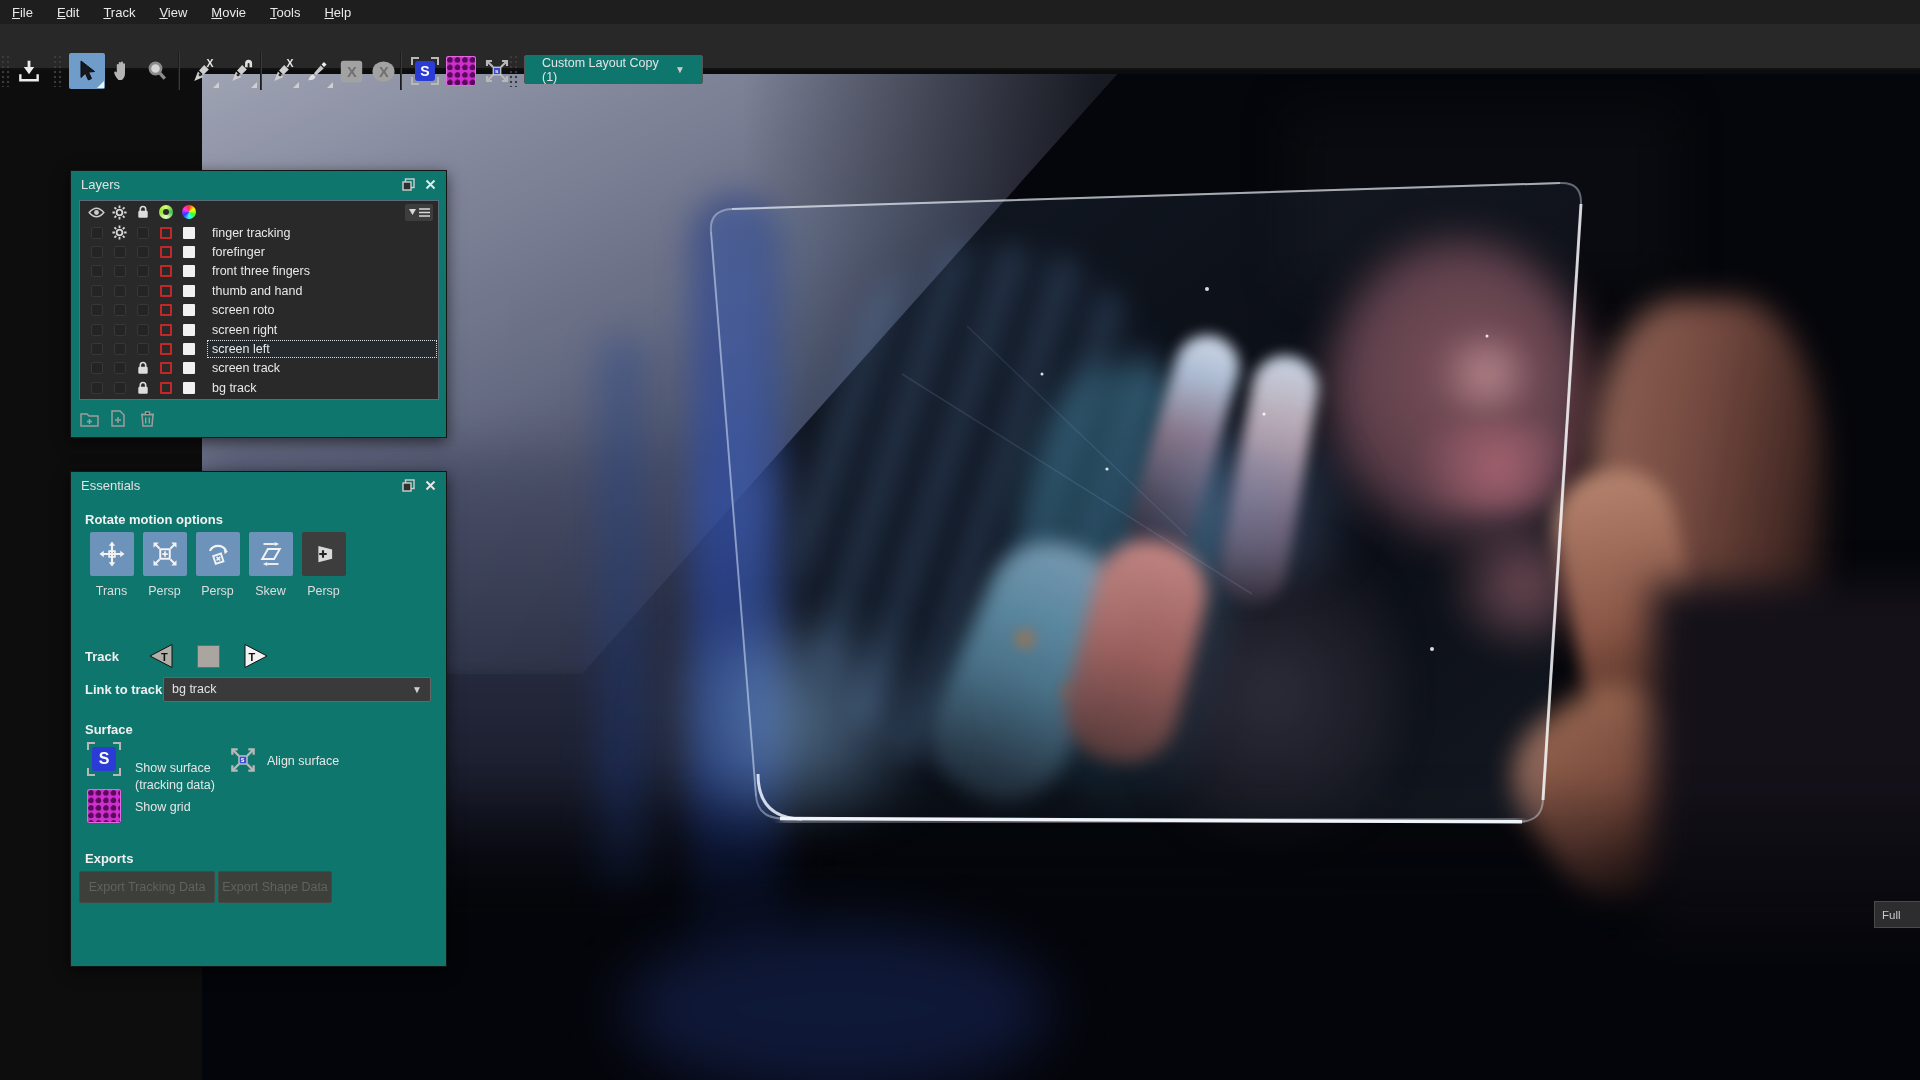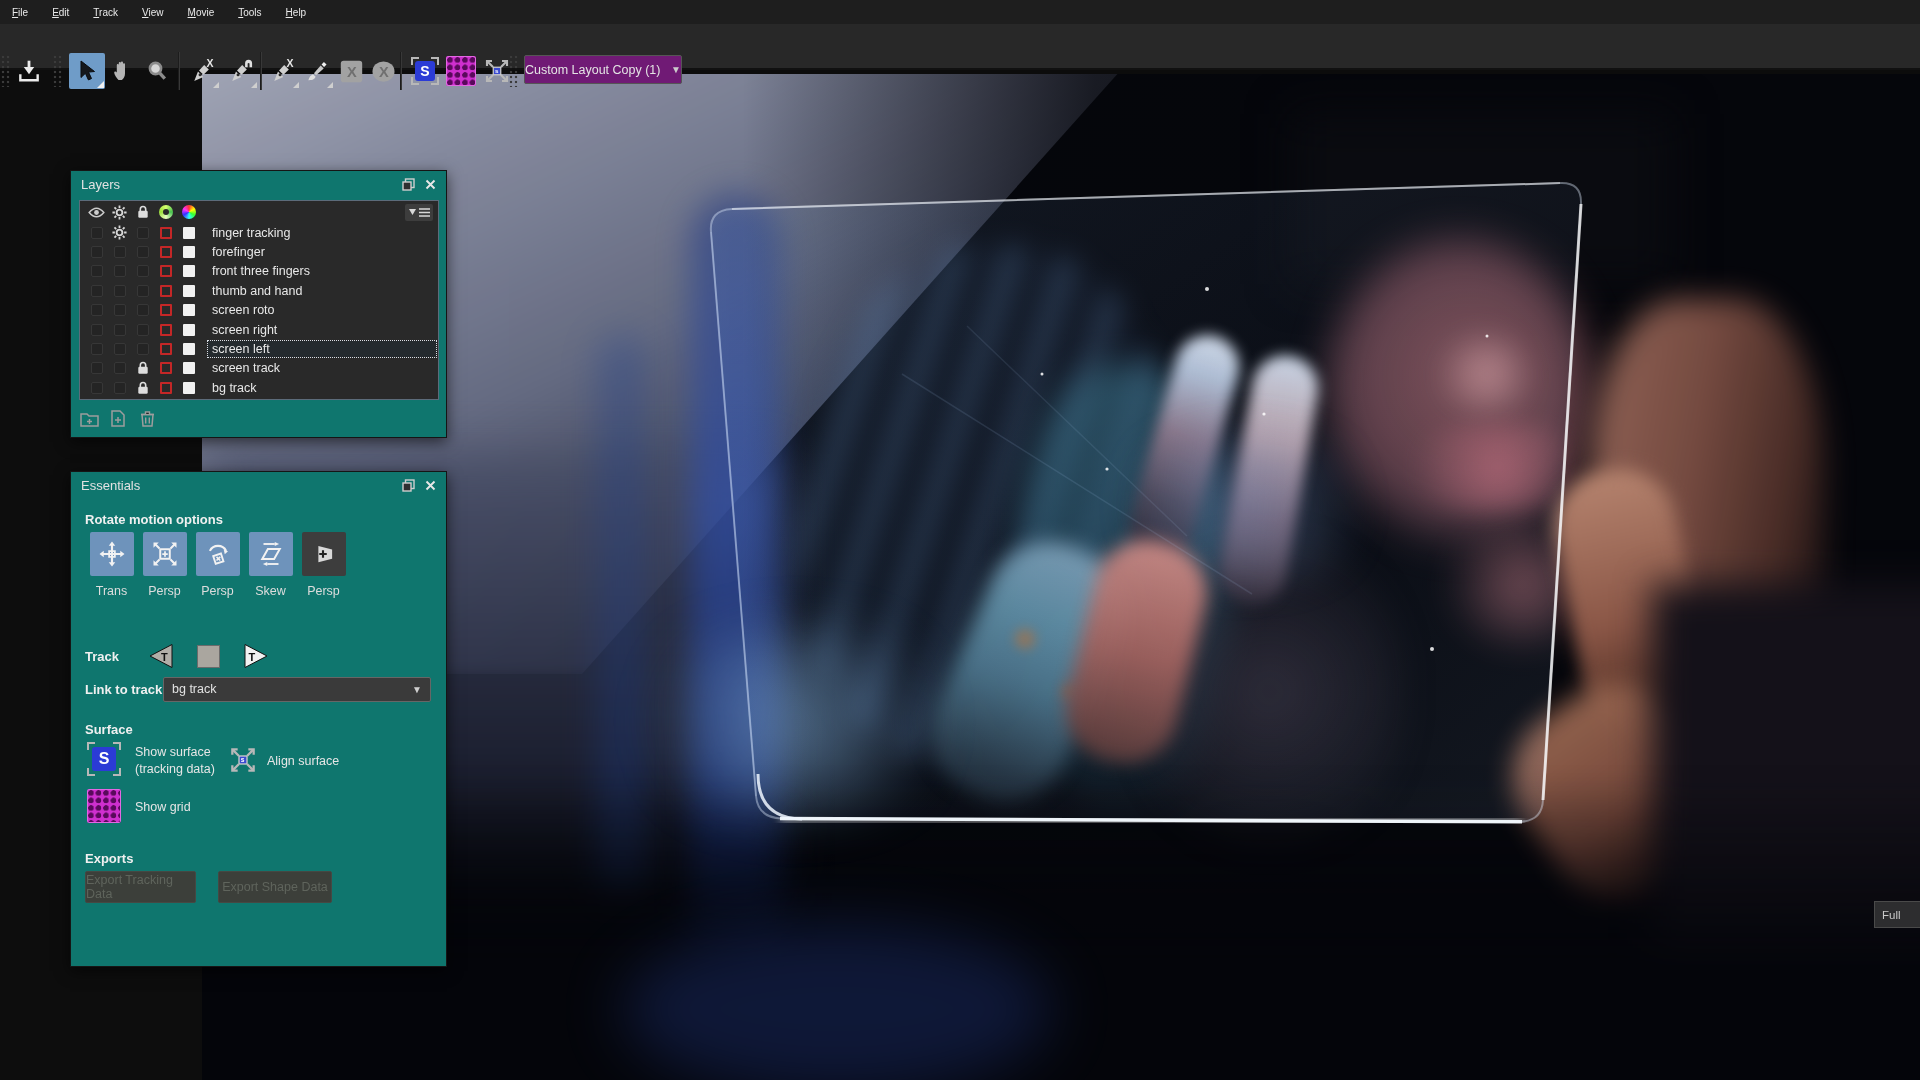--- a/index.html
+++ b/index.html
@@ -3,21 +3,21 @@
 <meta charset="utf-8">
 <style>
   * { margin:0; padding:0; box-sizing:border-box; }
   html,body { width:1920px; height:1080px; overflow:hidden; background:#0c0c0c;
               font-family:"Liberation Sans", sans-serif; }
   #app { position:absolute; inset:0; width:1920px; height:1080px; }
 
   
   #menubar { position:absolute; left:0; top:0; width:1920px; height:24px; background:#1e1e1e;
              display:flex; align-items:center; gap:24px; padding-left:12px; z-index:50; }
-  .menu-item { display:inline-block; color:#e9e9e9; font-size:10px; cursor:default; }
+  .menu-item { display:inline-block; color:#e9e9e9; font-size:13px; cursor:default; }
   .menu-item::first-letter { text-decoration:underline; }
 
   
   #toolbar { position:absolute; left:0; top:24px; width:1920px; height:46px; background:#282828;
              border-bottom:2px solid #111; z-index:50; }
   .grip { position:absolute; top:31px; width:10px; height:32px;
           background-image:radial-gradient(circle at 2px 2px, #3b3b3b 1.3px, transparent 1.6px);
           background-size:5px 5px; }
   .tsep { position:absolute; top:28px; width:2px; height:38px; background:#1c1c1c; border-right:1px solid #383838; }
   .tbtn { position:absolute; top:29px; width:34px; height:36px; display:flex; align-items:center;
@@ -32,23 +32,23 @@
   .brk.tl { left:0; top:0; border-right:none; border-bottom:none; }
   .brk.tr { right:0; top:0; border-left:none; border-bottom:none; }
   .brk.bl { left:0; bottom:0; border-right:none; border-top:none; }
   .brk.br { right:0; bottom:0; border-left:none; border-top:none; }
   .s-core { position:absolute; left:4px; top:4px; width:20px; height:20px; background:#2b3bd6;
             border-radius:3px; color:#fff; font-weight:bold; font-size:14px; display:flex;
             align-items:center; justify-content:center; }
   .grid-swatch { width:30px; height:30px; border-radius:2px; background-color:#cf2fcf;
             background-image:radial-gradient(circle at 4px 4px, rgba(60,0,62,.8) 2.6px, transparent 3.1px);
             background-size:7.5px 7.5px; box-shadow:inset 0 0 0 1px #e268e2; }
-  #layout-dropdown { position:absolute; left:524px; top:31px; width:158px; height:29px; background:#701a75;
+  #layout-dropdown { position:absolute; left:524px; top:31px; width:179px; height:29px; background:#0f766e;
             border:1px solid #555; border-radius:2px; display:flex; align-items:center;
-            padding:0 0; color:#e4e4e4; font-size:12.5px; }
+            padding:0 17px; color:#e4e4e4; font-size:12.5px; }
   #layout-dropdown .caret { margin-left:auto; color:#cccccc; font-size:10px; }
 
   
   .panel { position:absolute; background:#0f766e; border:1px solid #151515;
            box-shadow:0 4px 14px rgba(0,0,0,.6); z-index:40; }
   .panel-titlebar { height:26px; display:flex; align-items:center; padding:0 10px; }
   .panel-title { color:#e2e2e2; font-size:13px; }
   .tb-icons { margin-left:auto; display:flex; align-items:center; gap:10px; }
   .tb-icons svg { display:block; }
 
@@ -736,21 +736,21 @@
 
     <div style="position:absolute; left:16px; top:270px">
       <div class="sq-frame" style="width:34px;height:34px">
         <span class="brk tl"></span>
           <span class="brk tr"></span>
           <span class="brk bl"></span>
           <span class="brk br"></span>
         <span class="s-core" style="left:5px;top:5px;width:24px;height:24px;font-size:16px">S</span>
       </div>
     </div>
-    <div class="surf-label" style="left:64px; top:272px">
+    <div class="surf-label" style="left:64px; top:288px">
       <div>Show surface</div>
       <div>(tracking data)</div>
     </div>
 
     <div style="position:absolute; left:156px; top:272px">
       <svg width="32" height="32" viewBox="0 0 24 24">
         <g stroke="#b8b8b8" stroke-width="1.7" fill="none">
           <path d="M8.8 8.8L4.4 4.4M15.2 8.8l4.4-4.4M8.8 15.2l-4.4 4.4M15.2 15.2l4.4 4.4"></path>
           <path d="M4 8V4h4M16 4h4v4M4 16v4h4M20 16v4h-4"></path>
         </g>
@@ -760,21 +760,21 @@
     </div>
     <div class="surf-label" style="left:196px; top:281px">Align surface</div>
 
     <div style="position:absolute; left:16px; top:317px">
       <div class="grid-swatch" style="width:34px;height:34px"></div>
     </div>
     <div class="surf-label" style="left:64px; top:327px">Show grid</div>
 
     <div class="sec-heading" style="left:14px; top:379px">Exports</div>
 
-    <div class="export-btn" style="left:14px; width:111px">Export Tracking Data</div>
+    <div class="export-btn" style="left:8px; width:136px">Export Tracking Data</div>
     <div class="export-btn" style="left:147px; width:114px">Export Shape Data</div>
   </div>
 
   <div id="edge-tooltip">
     <span>Full</span>
   </div>
 
 </div>
 
 </body></html>

